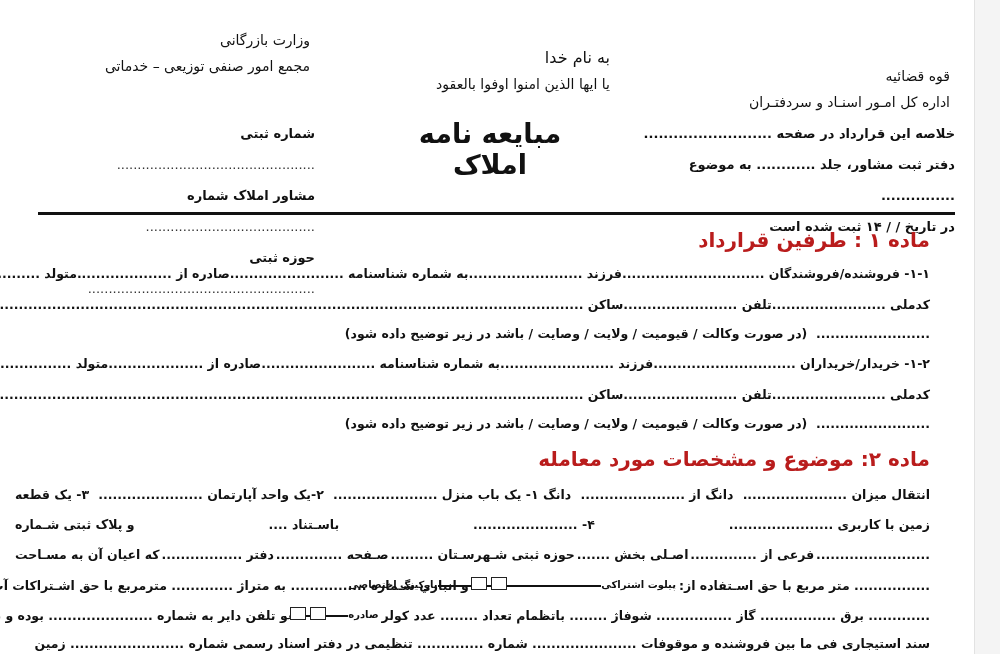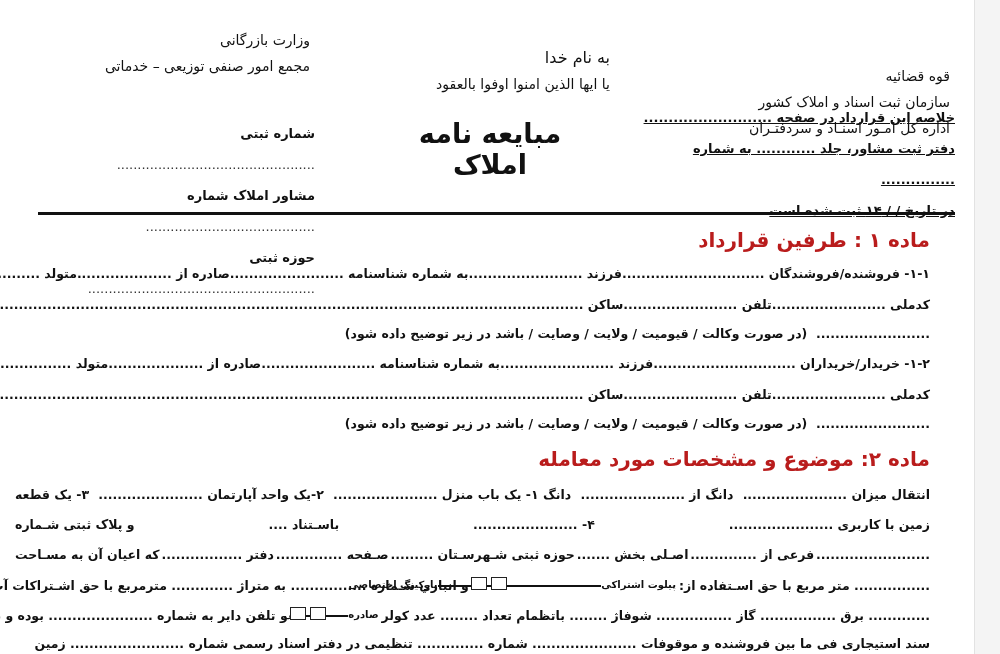--- a/index.html
+++ b/index.html
@@ -9,21 +9,21 @@
   }
   .page { position: absolute; left: 0; top: 0; width: 975px; height: 654px; background: #fff; }
   .edge { position: absolute; right: 0; top: 0; width: 25px; height: 654px; background: #f4f4f4; border-left: 1px solid #e2e2e2; }
   .block { position: absolute; direction: rtl; font-weight: normal; font-size: 14px; line-height: 26px; }
   .hdr-left { left: 60px; top: 27px; width: 250px; }
   .hdr-center { left: 370px; top: 45px; width: 240px; }
   .hdr-center .bismillah { font-size: 16px; }
   .hdr-right { left: 690px; top: 21px; width: 260px; margin-top: 42px; }
   .meta { position: absolute; direction: rtl; text-align: right; font-weight: bold; font-size: 13px; line-height: 31px; }
   .meta-left { left: 45px; top: 118px; width: 270px; }
-  .meta-right { left: 630px; top: 102px; width: 325px; text-decoration: underline; }
+  .meta-right { left: 630px; top: 118px; width: 325px; }
   .title { position: absolute; left: 380px; top: 118px; width: 220px; direction: rtl; text-align: center; font-size: 27px; font-weight: bold; letter-spacing: 0.5px; }
   .rule { position: absolute; left: 38px; top: 212px; width: 917px; height: 3px; background: #111; }
   .section-title { position: absolute; direction: rtl; text-align: right; right: 45px; font-weight: bold; font-size: 20px; color: #b91c1c; }
   .line { position: absolute; direction: rtl; right: 45px; width: 915px; font-weight: bold; font-size: 12.5px; white-space: nowrap; display: flex; justify-content: space-between; align-items: center; height: 30px; }
   .line span { display: inline-block; }
   .line.short { justify-content: flex-start; }
   .dots { color: #333; letter-spacing: -0.5px; font-weight: normal; }
   .frac { display: inline-flex; flex-direction: column; align-items: center; font-size: 10px; line-height: 12px; margin: 8px 3px; }
   .frac .bar { width: 100%; height: 2px; background: #111; margin: 1px 0; }
   .boxes { display: inline-flex; flex-direction: column; gap: 2px; margin: 0 2px; }
@@ -39,35 +39,34 @@
     <div>مجمع امور صنفی توزیعی – خدماتی</div>
   </div>
 
   <div class="block hdr-center">
     <div class="bismillah">به نام خدا</div>
     <div>یا ایها الذین امنوا اوفوا بالعقود</div>
   </div>
 
   <div class="block hdr-right">
     <div>قوه قضائیه</div>
-    <div>سازمان ثبت اسناد و املاک کشور</div>
     <div>اداره کل امـور اسنـاد و سردفتـران</div>
   </div>
 
   <div class="meta meta-left">
     <div><span>شماره ثبتی</span> <span class="dots">................................................</span></div>
     <div><span>مشاور املاک شماره</span> <span class="dots">.........................................</span></div>
     <div><span>حوزه ثبتی</span> <span class="dots">.......................................................</span></div>
   </div>
 
   <div class="title">مبایعه نامه املاک</div>
 
   <div class="meta meta-right">
     <div>خلاصه این قرارداد در صفحه ..........................</div>
-    <div>دفتر ثبت مشاور، جلد ............ به شماره ...............</div>
+    <div>دفتر ثبت مشاور، جلد ............ به موضوع ...............</div>
     <div>در تاریخ    /    /    ۱۴ ثبت شده است</div>
   </div>
 
   <div class="rule"></div>
 
   <div class="section-title" style="top:228px;">ماده ۱ : طرفین قرارداد</div>
 
   <div class="line" style="top:258px;">
     <span>۱-۱- فروشنده/فروشندگان ..............................</span>
       <span>فرزند ........................</span>

